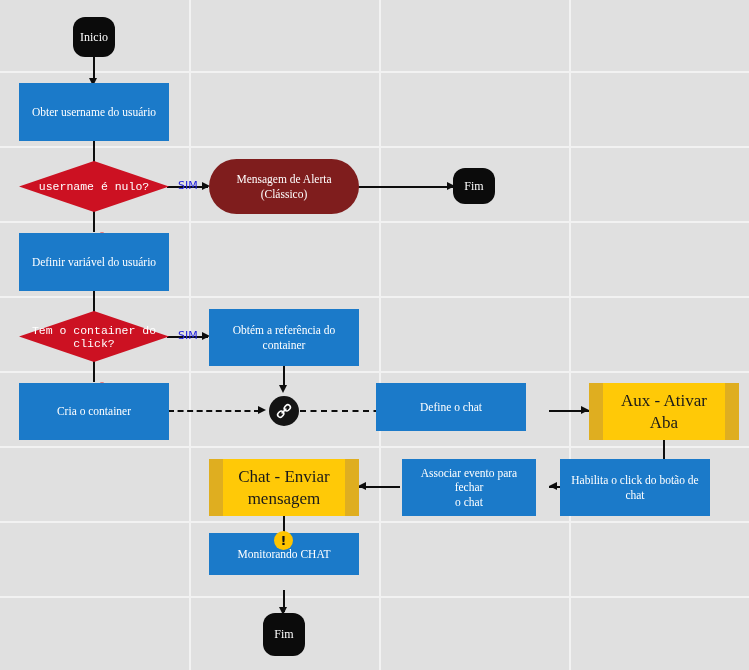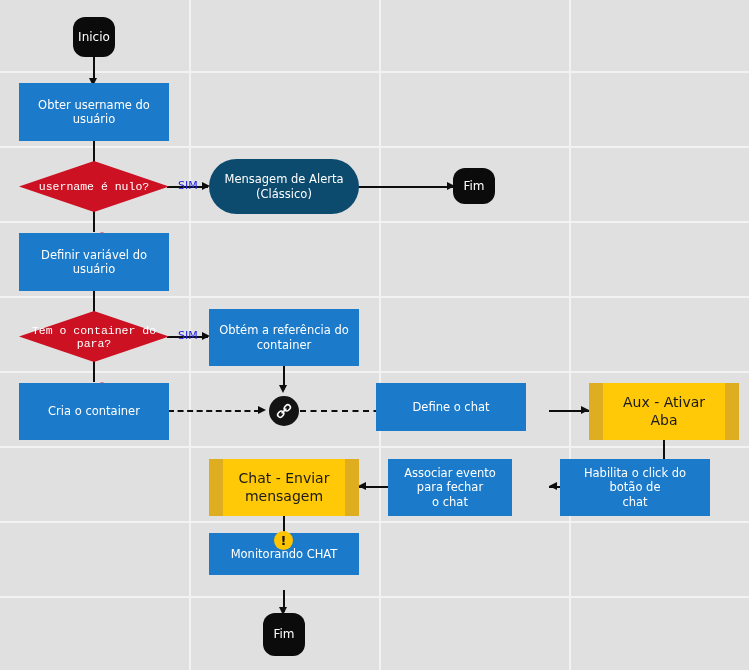--- a/index.html
+++ b/index.html
@@ -34,20 +34,21 @@
   }
   
   .node {
     position: absolute;
     box-sizing: border-box;
     display: flex;
     align-items: center;
     justify-content: center;
     text-align: center;
     line-height: 1.25;
+    font-family: Liberation Serif, serif;
   }
   .node-terminal {
     background: #0b0b0b;
     color: #ffffff;
     border-radius: 12px;
     font-size: 12px;
   }
   .node-process {
     background: #1b7ac9;
     color: #ffffff;
@@ -70,30 +71,30 @@
     width: 100%; height: 100%;
     display: flex;
     align-items: center;
     justify-content: center;
     color: #ffffff;
     font-size: 11.5px;
     text-align: center;
     font-family: Liberation Mono, monospace;
   }
   .node-alert {
-    background: #0c4a6e;
+    background: #7f1d1d;
     color: #ffffff;
     border-radius: 60px;
     font-size: 11.5px;
     padding: 0 10px;
   }
   .node-sub {
     background: #ffc907;
     color: #1a1a1a;
-    font-size: 14px;
+    font-size: 17px;
     padding: 0 22px;
   }
   .node-sub::before,
   .node-sub::after {
     content: "";
     position: absolute;
     top: 0;
     width: 14px;
     height: 100%;
     background: #dfae20;
@@ -257,21 +258,21 @@
   <div class="node node-terminal" style="left:453px; top:168px; width:42px; height:36px">
     <span>Fim</span>
   </div>
 
   <div class="node node-process" style="left:19px; top:233px; width:150px; height:58px">
     <span>Definir variável do usuário</span>
   </div>
 
   <div class="node-decision-wrap" style="left:19px; top:311px; width:150px; height:51px">
     <div class="node-decision-shape"></div>
-    <div class="node-decision-label">Tem o container do para?</div>
+    <div class="node-decision-label">Tem o container do click?</div>
   </div>
 
   <div class="node node-process" style="left:209px; top:309px; width:150px; height:57px">
     <div>
       <div>Obtém a referência do</div>
       <div>container</div>
     </div>
   </div>
 
   <div class="node node-process" style="left:19px; top:383px; width:150px; height:57px">
@@ -296,21 +297,21 @@
     <span class="sub-label">Aux - Ativar Aba</span>
   </div>
 
   <div class="node node-process" style="left:560px; top:459px; width:150px; height:57px">
     <div>
       <div>Habilita o click do botão de</div>
       <div>chat</div>
     </div>
   </div>
 
-  <div class="node node-process" style="left:388px; top:459px; width:124px; height:57px">
+  <div class="node node-process" style="left:402px; top:459px; width:134px; height:57px">
     <div>
       <div>Associar evento para fechar</div>
       <div>o chat</div>
     </div>
   </div>
 
   <div class="node node-sub" style="left:209px; top:459px; width:150px; height:57px">
     <span class="sub-label">Chat - Enviar mensagem</span>
   </div>
 

